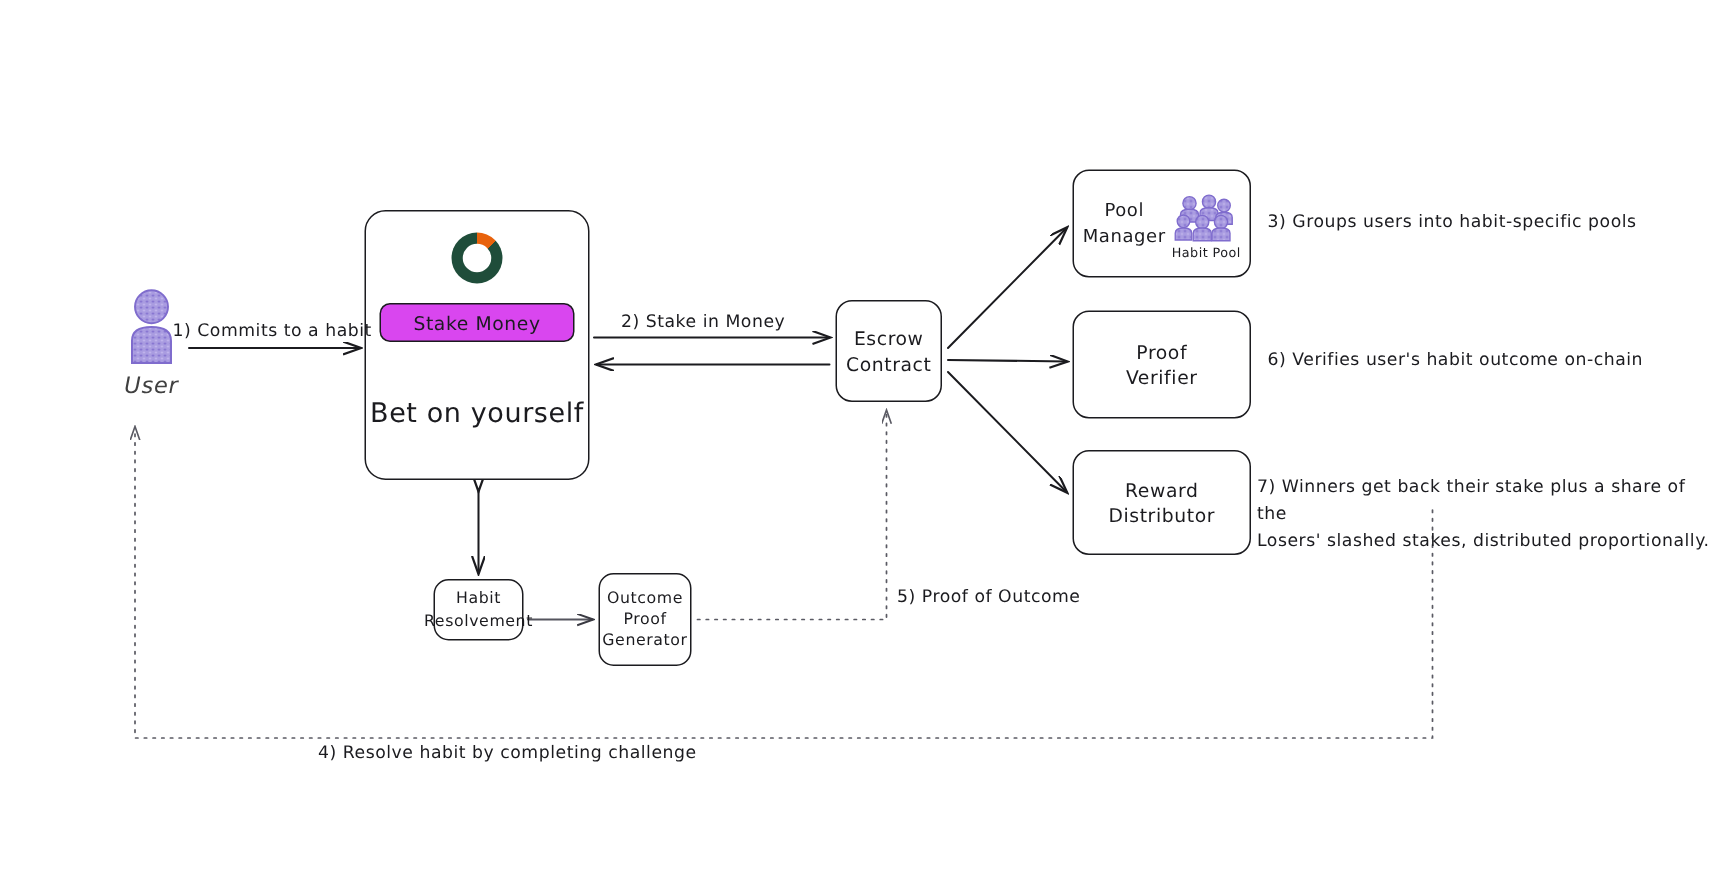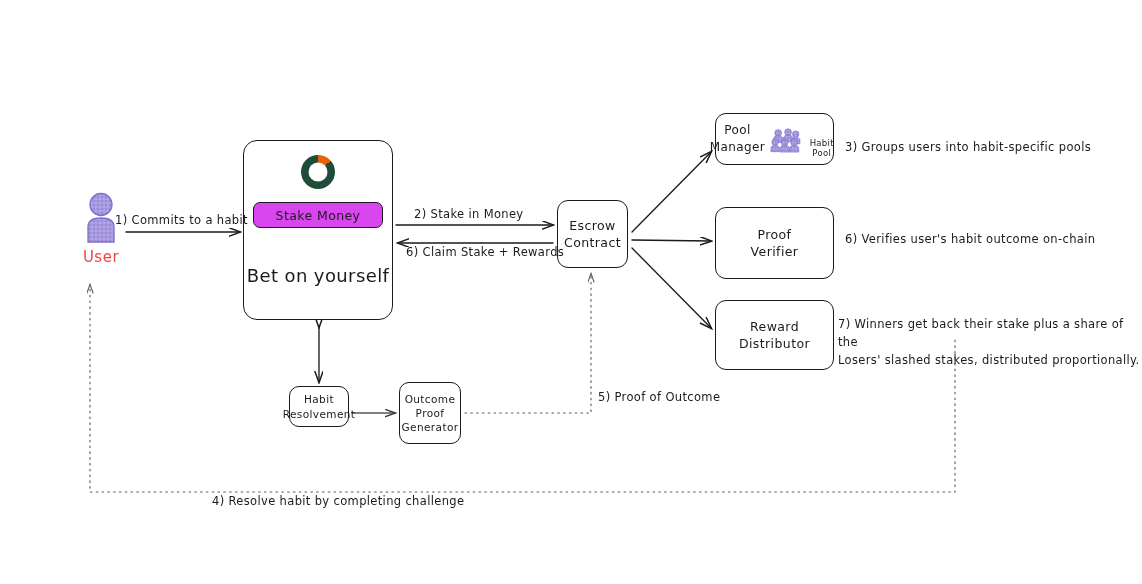--- a/index.html
+++ b/index.html
@@ -76,44 +76,44 @@
     margin-bottom: 9px;
     cursor: pointer;
   }
   #app-tagline {
     font-size: 18px;
     letter-spacing: .4px;
     margin-top: 28px;
   }
 
   
-  #pool-manager   { left: 715px; top: 113px; width: 119px; height: 52px; border-radius: 11px; }
+  #pool-manager   { left: 715px; top: 113px; width: 119px; height: 72px; border-radius: 11px; }
   #proof-verifier { left: 715px; top: 207px; width: 119px; height: 72px; border-radius: 11px; }
   #reward-distrib { left: 715px; top: 300px; width: 119px; height: 70px; border-radius: 11px; }
   #escrow         { left: 557px; top: 200px; width: 71px;  height: 68px; border-radius: 11px; }
   #habit-resolve  { left: 289px; top: 386px; width: 60px;  height: 41px; border-radius: 10px; }
   #outcome-proof  { left: 399px; top: 382px; width: 62px;  height: 62px; border-radius: 10px; }
 
   #pool-manager { flex-direction: row; gap: 4px; position: absolute; }
   #pm-text { font-size: 12px; line-height: 1.4; letter-spacing: .4px; white-space: pre-line; }
   #habit-pool-wrap {
-    display: flex; flex-direction: row; align-items: flex-end;
+    display: flex; flex-direction: column; align-items: center;
     margin-top: 4px;
   }
   #habit-pool-caption {
     font-size: 8.5px; letter-spacing: .3px; margin-top: 1px; color: #1b1b1f;
   }
 
   
   #user-block {
     position: absolute; left: 70px; top: 192px;
     width: 62px; display: flex; flex-direction: column; align-items: center;
   }
   #user-name {
-    font-size: 15px; letter-spacing: .5px; margin-top: 4px; color: #ef4444;
+    font-size: 15px; letter-spacing: .5px; margin-top: 4px; color: #404040; font-style: italic;
   }
 
   
   .anno {
     position: absolute;
     font-size: 11.5px;
     letter-spacing: .35px;
     line-height: 1.5;
     color: #1b1b1f;
     white-space: pre-line;
@@ -238,21 +238,20 @@
   </div>
 
   <div id="outcome-proof" class="node small-node">
     <div class="node-label">Outcome
 Proof
 Generator</div>
   </div>
 
   <div class="anno" id="anno-commits">1) Commits to a habit</div>
   <div class="anno" id="anno-stake">2) Stake in Money</div>
-  <div class="anno" id="anno-claim">6) Claim Stake + Rewards</div>
   <div class="anno" id="anno-groups">3) Groups users into habit-specific pools</div>
   <div class="anno" id="anno-verifies">6) Verifies user's habit outcome on-chain</div>
   <div class="anno" id="anno-winners">7) Winners get back their stake plus a share of the
       Losers' slashed stakes, distributed proportionally.</div>
   <div class="anno" id="anno-resolve">4) Resolve habit by completing challenge</div>
   <div class="anno" id="anno-proof5">5) Proof of Outcome</div>
 
 </div>
 
 </body></html>

